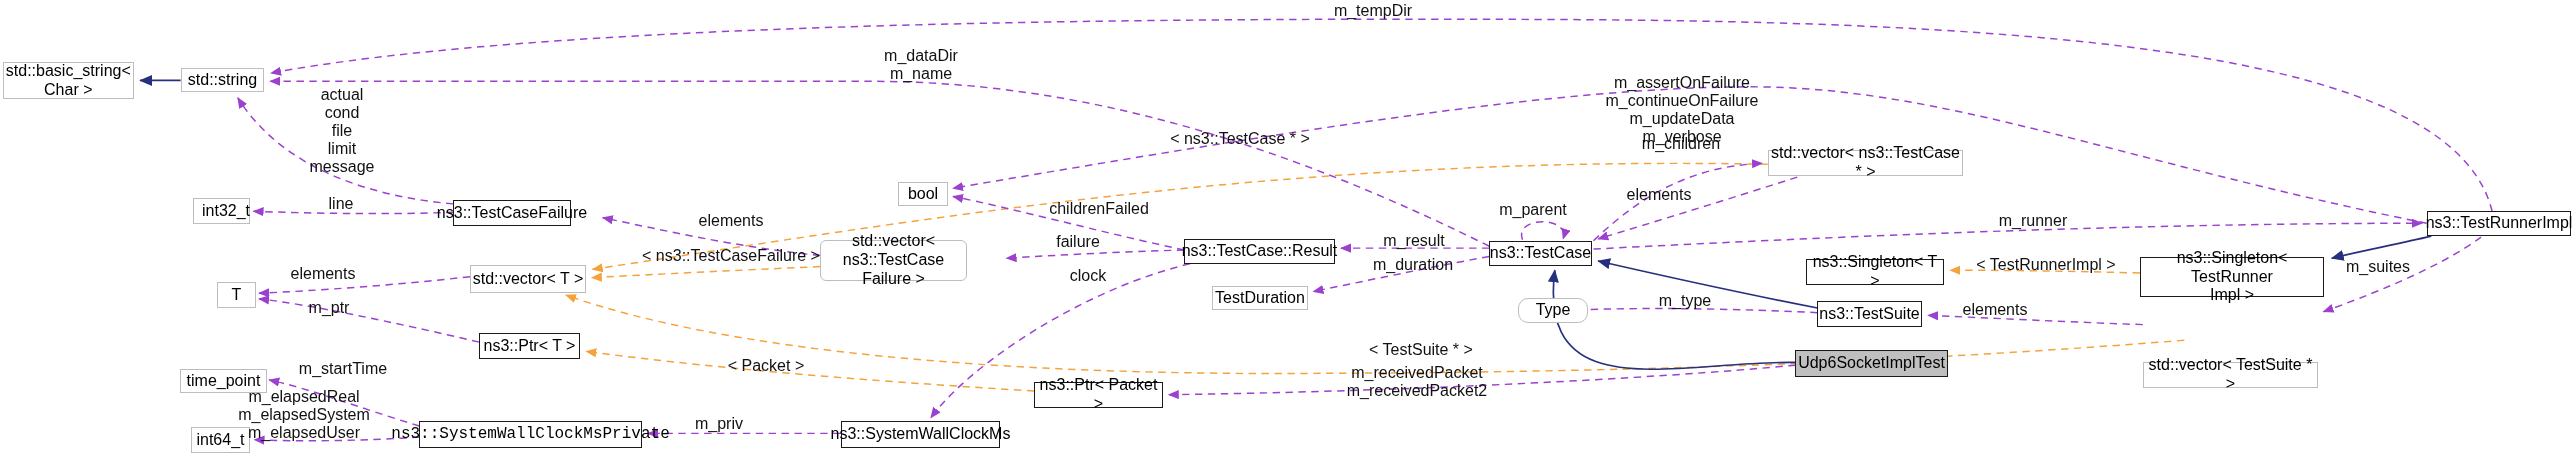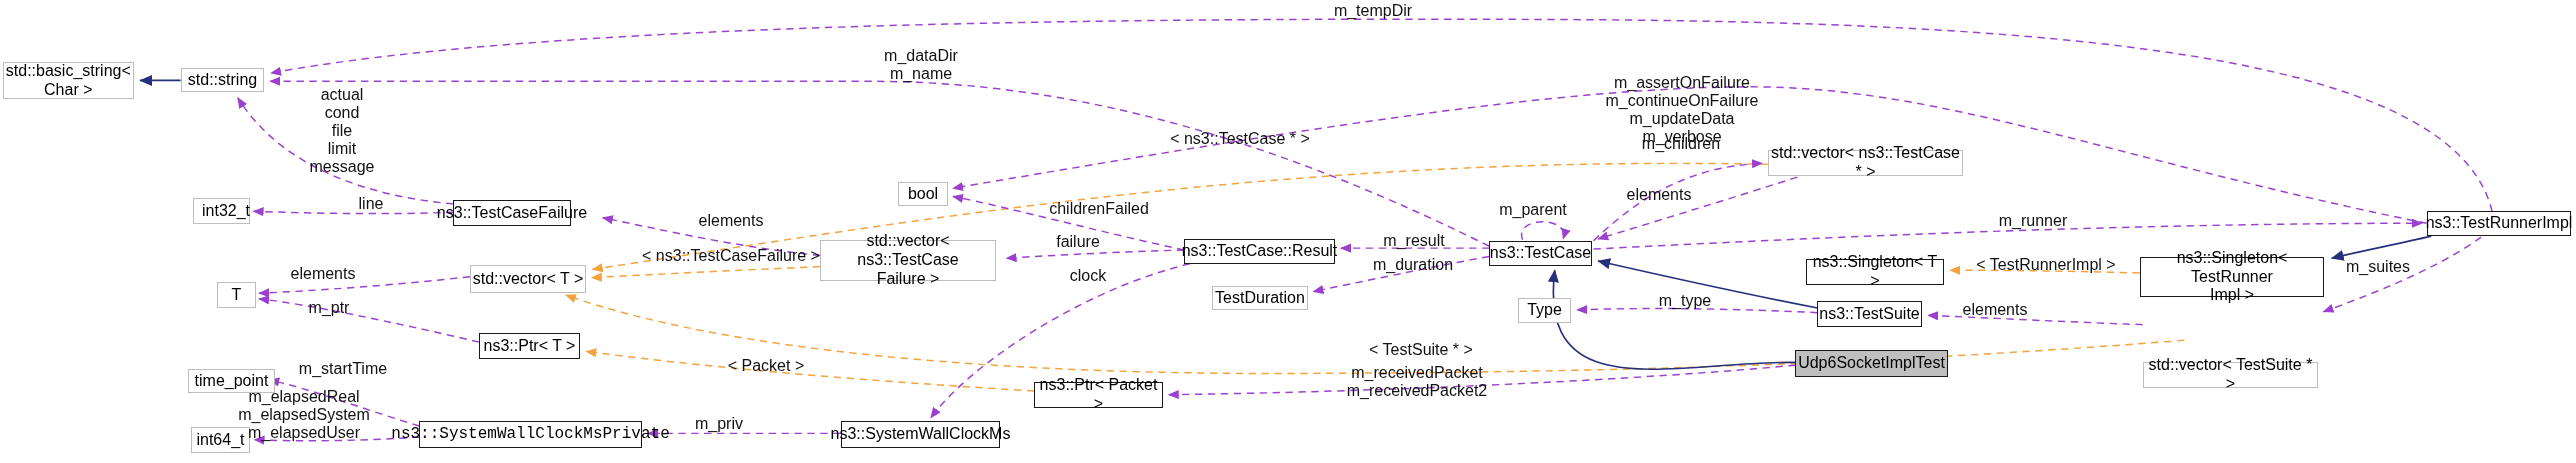--- a/index.html
+++ b/index.html
@@ -66,54 +66,54 @@
         <path d="M 1948,393 C 1820,391 1668,444 1687,293" fill="none" stroke="#27307c" stroke-width="1.8" marker-end="url(#arrow-inherit)"></path>
         <path d="M 2638,256 C 2600,265 2562,272 2530,280" fill="none" stroke="#27307c" stroke-width="1.8" marker-end="url(#arrow-inherit)"></path>
       </g>
   </svg>
   <div id="nodes">
       <div class="node ext" style="left: 2.8px; top: 62px; width: 131px; height: 37px;">std::basic_string&lt;
 Char &gt;</div>
       <div class="node ext" style="left: 181px; top: 68px; width: 83px; height: 24px;">std::string</div>
       <div class="node ext" style="left: 193px; top: 198px; width: 57px; height: 26px; padding-left: 9px;">int32_t</div>
       <div class="node ext" style="left: 217px; top: 282px; width: 39px; height: 26px;">T</div>
-      <div class="node ext" style="left: 188px; top: 369px; width: 87px; height: 24px;">time_point</div>
+      <div class="node ext" style="left: 180px; top: 369px; width: 87px; height: 24px;">time_point</div>
       <div class="node ext" style="left: 191px; top: 427px; width: 59px; height: 26px;">int64_t</div>
       <div class="node doc" style="left: 453px; top: 200px; width: 118px; height: 26px;">ns3::TestCaseFailure</div>
       <div class="node ext" style="left: 470px; top: 265px; width: 116px; height: 28px;">std::vector&lt; T &gt;</div>
       <div class="node doc" style="left: 479px; top: 333px; width: 101px; height: 26px;">ns3::Ptr&lt; T &gt;</div>
       <div class="node doc" style="left: 419px; top: 421px; width: 223px; height: 27px; font-family: Liberation Mono, monospace;">ns3::SystemWallClockMsPrivate</div>
       <div class="node doc" style="left: 841px; top: 421px; width: 159px; height: 27px;">ns3::SystemWallClockMs</div>
-      <div class="node ext" style="left: 820px; top: 240px; width: 176px; height: 41px;">std::vector&lt; ns3::TestCase
+      <div class="node ext" style="left: 820px; top: 240px; width: 147px; height: 41px; border-radius: 6px;">std::vector&lt; ns3::TestCase
 Failure &gt;</div>
       <div class="node ext" style="left: 898px; top: 182px; width: 50px; height: 24px;">bool</div>
       <div class="node doc" style="left: 1184px; top: 239px; width: 151px; height: 25px;">ns3::TestCase::Result</div>
       <div class="node ext" style="left: 1212px; top: 286px; width: 96px; height: 24px;">TestDuration</div>
       <div class="node doc" style="left: 1034px; top: 382px; width: 129px; height: 26px;">ns3::Ptr&lt; Packet &gt;</div>
       <div class="node doc" style="left: 1489px; top: 241px; width: 103px; height: 25px;">ns3::TestCase</div>
-      <div class="node ext" style="left: 1518px; top: 298px; width: 53px; height: 25px;">Type</div>
+      <div class="node ext" style="left: 1518px; top: 298px; width: 70px; height: 25px; border-radius: 10px;">Type</div>
       <div class="node ext" style="left: 1768px; top: 150px; width: 195px; height: 26px;">std::vector&lt; ns3::TestCase * &gt;</div>
       <div class="node doc" style="left: 1806px; top: 259px; width: 138px; height: 26px;">ns3::Singleton&lt; T &gt;</div>
       <div class="node doc" style="left: 1817px; top: 301px; width: 105px; height: 26px;">ns3::TestSuite</div>
       <div class="node focus" style="left: 1795px; top: 350px; width: 153px; height: 27px;">Udp6SocketImplTest</div>
       <div class="node doc" style="left: 2140px; top: 257px; width: 184px; height: 40px;">ns3::Singleton&lt; TestRunner
 Impl &gt;</div>
       <div class="node ext" style="left: 2143px; top: 314px; width: 175px; height: 26px; margin-top: 48px;">std::vector&lt; TestSuite * &gt;</div>
       <div class="node doc" style="left: 2427px; top: 211px; width: 144px; height: 25px;">ns3::TestRunnerImpl</div>
     </div>
   <div id="edge-labels">
       <div class="elabel" style="left: 1373px; top: 11px;">m_tempDir</div>
       <div class="elabel" style="left: 921px; top: 65px;">m_dataDir
 m_name</div>
       <div class="elabel" style="left: 342px; top: 131px;">actual
 cond
 file
 limit
 message</div>
-      <div class="elabel" style="left: 341px; top: 204px; margin-left: 30px;">line</div>
+      <div class="elabel" style="left: 341px; top: 204px;">line</div>
       <div class="elabel" style="left: 731px; top: 221px;">elements</div>
       <div class="elabel" style="left: 323px; top: 274px;">elements</div>
       <div class="elabel" style="left: 329px; top: 308px;">m_ptr</div>
       <div class="elabel" style="left: 731px; top: 256px;">&lt; ns3::TestCaseFailure &gt;</div>
       <div class="elabel" style="left: 1240px; top: 139px;">&lt; ns3::TestCase * &gt;</div>
       <div class="elabel" style="left: 1421px; top: 350px;">&lt; TestSuite * &gt;</div>
       <div class="elabel" style="left: 740px; top: 366px; margin-left: 26px;">&lt; Packet &gt;</div>
       <div class="elabel" style="left: 2046px; top: 265px;">&lt; TestRunnerImpl &gt;</div>
       <div class="elabel" style="left: 1099px; top: 209px;">childrenFailed</div>
       <div class="elabel" style="left: 1682px; top: 110px;">m_assertOnFailure

